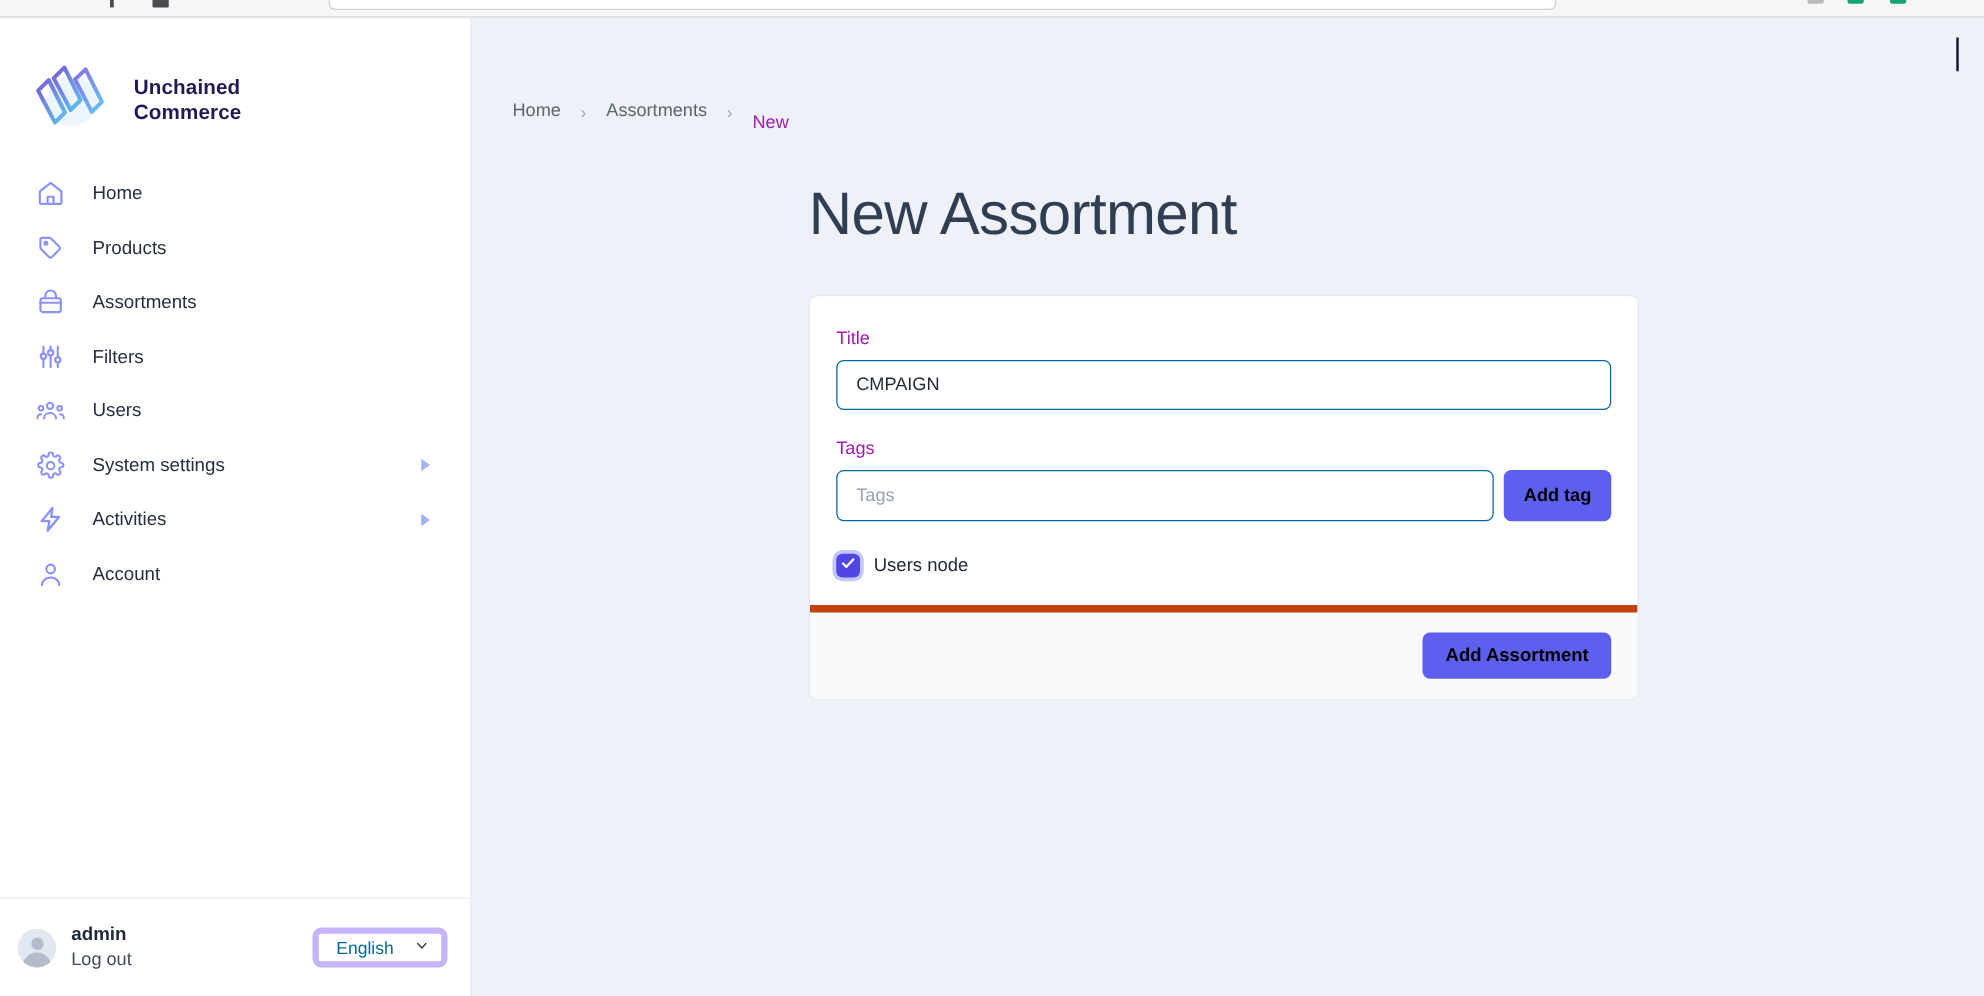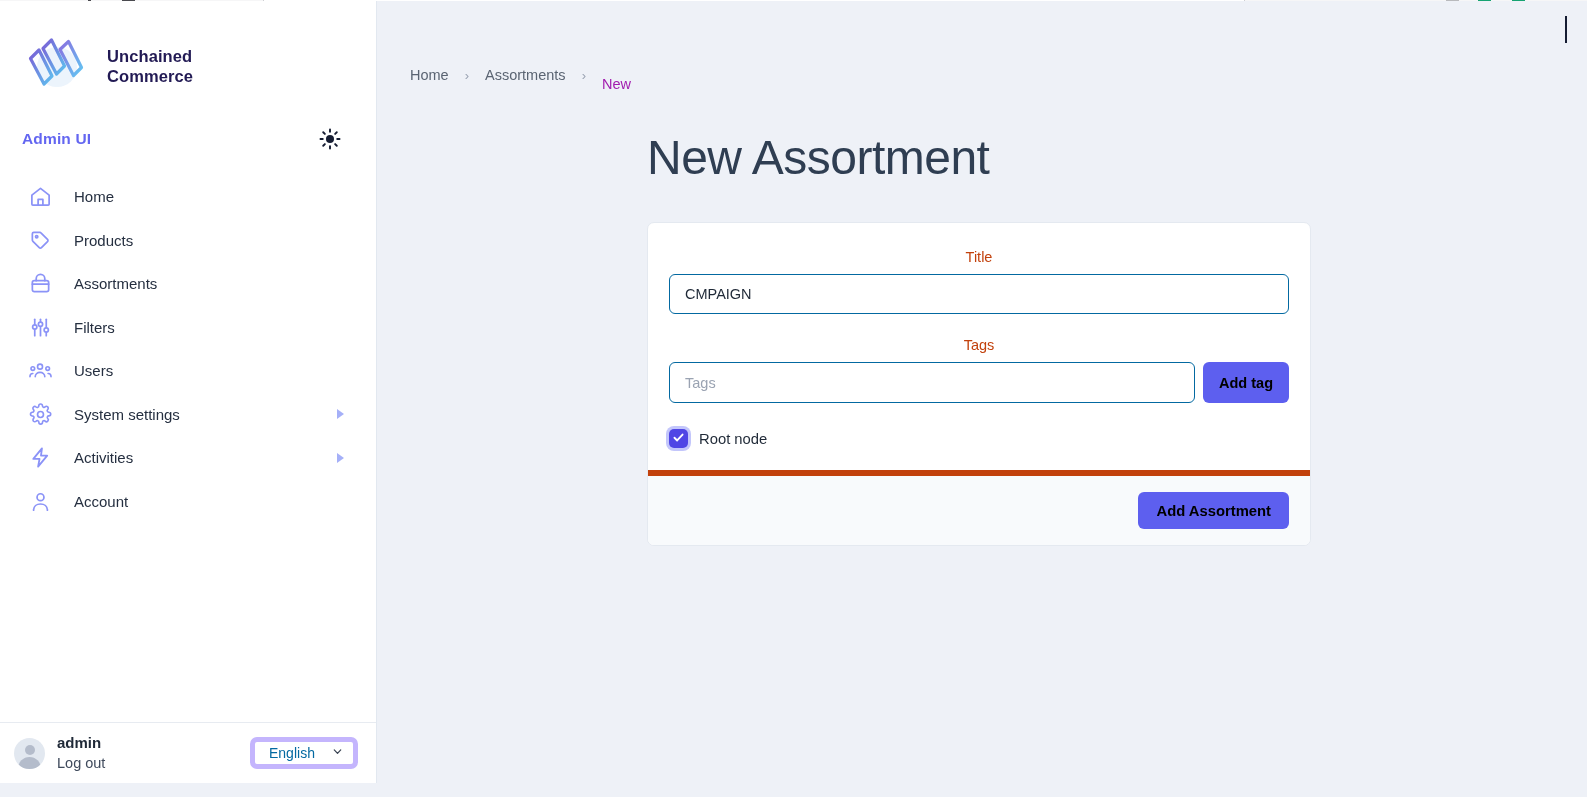--- a/index.html
+++ b/index.html
@@ -48,21 +48,21 @@
   .chrome-right-dot {
     position: absolute; top: -5px; height: 8px; width: 13px; border-radius: 2px;
   }
   .chrome-right-dot.d1 { left: 1446px; background: #b9babd; }
   .chrome-right-dot.d2 { left: 1478px; background: #16a372; }
   .chrome-right-dot.d3 { left: 1512px; background: #16a372; }
 
   
   .app {
     position: absolute;
-    top: 1px; left: 0;
+    top: 15px; left: 0;
     width: 1587px;
     height: 782px;
     display: flex;
   }
 
   
   .sidebar {
     width: 377px;
     background: #ffffff;
     border-right: 1px solid #e2e8f0;
@@ -133,21 +133,21 @@
   .nav-label { flex: 1 1 auto; }
   .nav-caret {
     width: 0; height: 0;
     border-left: 7px solid #a5b0f8;
     border-top: 5px solid transparent;
     border-bottom: 5px solid transparent;
   }
 
   .sidebar-footer {
     border-top: 1px solid #e7ebf1;
-    height: 61px;
+    height: 79px;
     display: flex;
     align-items: center;
     padding: 0 18px 0 14px;
     gap: 12px;
     justify-content: space-between;
   }
   .avatar {
     width: 31px; height: 31px;
     border-radius: 50%;
     background: #e2e8f0;
@@ -220,23 +220,22 @@
     width: 664px;
     background: #ffffff;
     border: 1px solid #e4e9f0;
     border-radius: 7px;
     overflow: hidden;
   }
   .card-body { padding: 26px 21px 22px 21px; }
 
   .field-label {
     font-size: 14.5px;
-    color: #c2410c;
+    color: #a21caf;
     margin-bottom: 9px;
-    text-align: center;
   }
   .text-input {
     width: 100%;
     height: 40px;
     border: 1px solid #0369a1;
     border-radius: 6px;
     padding: 0 15px;
     font-size: 14.5px;
     font-family: "Liberation Sans", sans-serif;
     color: #1f2937;
@@ -347,38 +346,20 @@
             <path d="M29 9.5 L37.5 1.5 L50.5 27.5 L42.5 35.5 Z" transform="translate(4,6)"></path>
           </g>
         </svg>
       </span>
       <span class="brand-text">
         <span>Unchained</span><br>
         <span>Commerce</span>
       </span>
     </div>
 
-    <div class="admin-row">
-      <span class="admin-title">Admin UI</span>
-      <button class="theme-toggle" title="Toggle theme">
-        <svg width="22" height="22" viewBox="0 0 24 24" xmlns="http://www.w3.org/2000/svg">
-          <circle cx="12" cy="12" r="4.4" fill="#151c32"></circle>
-          <g stroke="#151c32" stroke-width="2.1" stroke-linecap="round">
-            <line x1="12" y1="1.6" x2="12" y2="4.1"></line>
-            <line x1="12" y1="19.9" x2="12" y2="22.4"></line>
-            <line x1="1.6" y1="12" x2="4.1" y2="12"></line>
-            <line x1="19.9" y1="12" x2="22.4" y2="12"></line>
-            <line x1="4.6" y1="4.6" x2="6.4" y2="6.4"></line>
-            <line x1="17.6" y1="17.6" x2="19.4" y2="19.4"></line>
-            <line x1="19.4" y1="4.6" x2="17.6" y2="6.4"></line>
-            <line x1="6.4" y1="17.6" x2="4.6" y2="19.4"></line>
-          </g>
-        </svg>
-      </button>
-    </div>
 
     <nav class="nav">
 
       <div class="nav-item">
         <span class="nav-icon">
           <svg width="23" height="23" viewBox="0 0 24 24" fill="none" stroke="currentColor" stroke-width="1.8" stroke-linecap="round" stroke-linejoin="round">
               <path d="M3 10.5 12 3.5l9 7V20a1 1 0 0 1-1 1H4a1 1 0 0 1-1-1z"></path>
               <path d="M9.5 21v-6h5v6"></path>
             </svg>
         </span>
@@ -523,21 +504,21 @@
         </div>
 
         <div class="checkbox-row">
           <span class="checkbox">
             <span>
               <svg width="13" height="13" viewBox="0 0 24 24" fill="none" stroke="#ffffff" stroke-width="3.4" stroke-linecap="round" stroke-linejoin="round">
                   <polyline points="4.5 12.5 9.5 17.5 19.5 6.5"></polyline>
                 </svg>
             </span>
           </span>
-          <span class="checkbox-label">Root node</span>
+          <span class="checkbox-label">Users node</span>
         </div>
 
       </div>
 
       <div class="card-footer">
         <button class="btn btn-submit">Add Assortment</button>
       </div>
     </section>
 
   </main>

